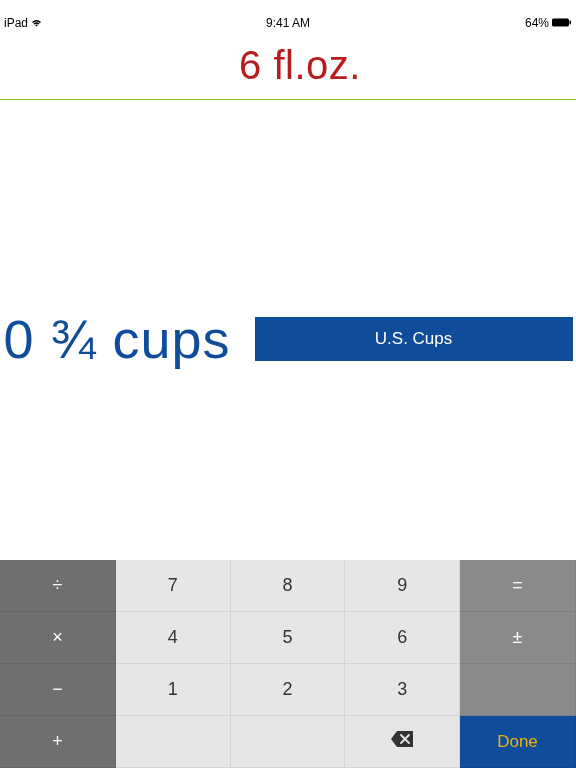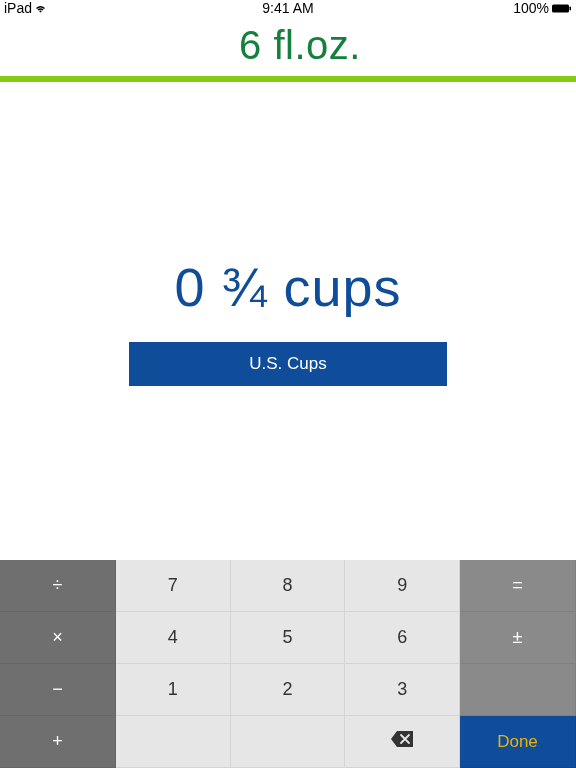--- a/index.html
+++ b/index.html
@@ -7,24 +7,24 @@
       width: 576px;
       height: 768px;
       font-family: -apple-system, "Helvetica Neue", Helvetica, Arial, sans-serif;
       background: #fff;
       overflow: hidden;
       position: relative;
       font-weight: 300;
     }
     .status-bar {
       height: 14px;
-      font-size: 14px;
+      font-size: 12px;
       display: flex;
       align-items: flex-start;
-      padding: 0 4px;
+      padding: 16px 4px;
       color: #000;
       position: relative;
     }
     .status-left { display: flex; align-items: center; gap: 3px; }
     .status-center {
       position: absolute;
       left: 50%;
       transform: translateX(-50%);
       font-weight: 400;
     }
@@ -33,32 +33,32 @@
       display: flex;
       align-items: center;
       gap: 3px;
     }
     .wifi-icon, .battery-icon { display: inline-block; }
     .top-display {
       height: 68px;
       text-align: center;
       font-size: 40px;
       font-weight: 200;
-      color: #15803d;
-      border-bottom: 6px solid #84cc16;
+      color: #b91c1c;
+      border-bottom: 1px solid #84cc16;
       display: flex;
       align-items: center;
       justify-content: center;
       letter-spacing: 0.5px;
       padding-left: 24px;
     }
     .main-area {
       height: 478px;
       display: flex;
-      flex-direction: column;
+      flex-direction: row;
       align-items: center;
       justify-content: center;
       gap: 24px;
     }
     .result-display {
       font-size: 54px;
       font-weight: 200;
       color: #0f4c9a;
       letter-spacing: 1px;
     }
@@ -127,21 +127,21 @@
   <div class="status-left">
     <span>iPad</span>
     <span class="wifi-icon">
       <svg width="11" height="8" viewBox="0 0 11 8">
           <path d="M5.5 7.5 L4 6 Q5.5 4.8 7 6 Z M2.5 4.5 Q5.5 2 8.5 4.5 L7.5 5.5 Q5.5 3.8 3.5 5.5 Z M1 3 Q5.5 -0.8 10 3 L9 4 Q5.5 1 2 4 Z" fill="#000"></path>
         </svg>
     </span>
   </div>
   <div class="status-center">9:41 AM</div>
   <div class="status-right">
-    <span>100%</span>
+    <span>64%</span>
     <span class="battery-icon">
       <svg width="20" height="9" viewBox="0 0 20 9">
           <rect x="0" y="0.5" width="17" height="8" rx="1.5" fill="#000"></rect>
           <rect x="17.5" y="2.5" width="1.5" height="4" rx="0.7" fill="#000"></rect>
         </svg>
     </span>
   </div>
 </div>
 
 <div class="top-display">6 fl.oz.</div>

